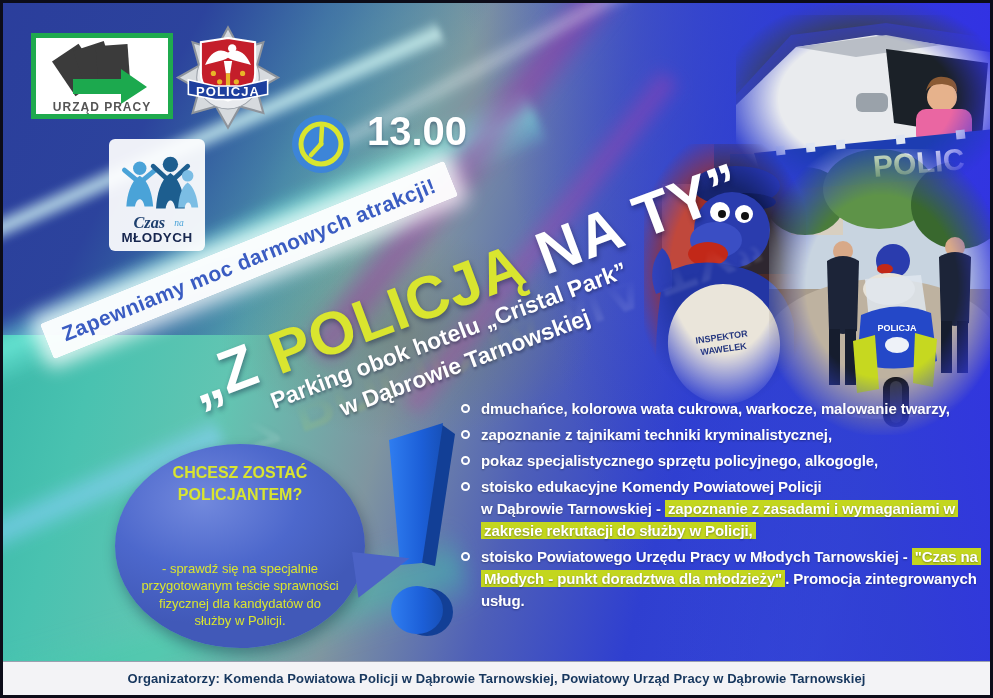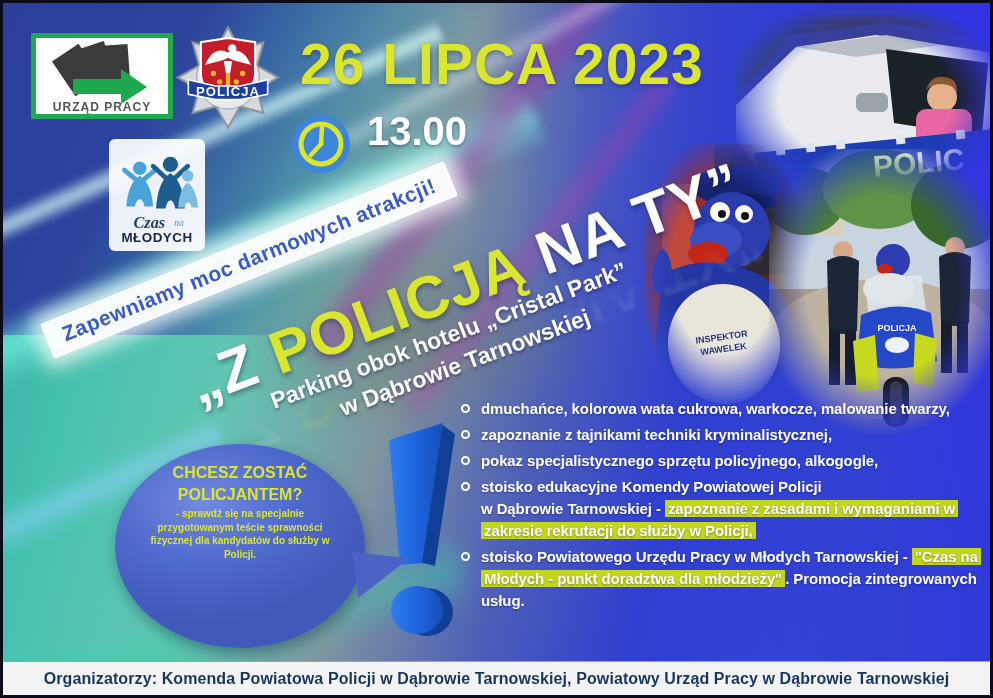--- a/index.html
+++ b/index.html
@@ -70,40 +70,40 @@
             mask-image:linear-gradient(to bottom,rgba(0,0,0,.9),transparent 62%);}
   
   .location{position:absolute;left:262px;top:318px;width:380px;z-index:5;transform:rotate(-20.5deg);transform-origin:center;
     color:#fff;font-weight:bold;text-shadow:0 2px 3px rgba(10,15,50,.45);}
   .location .l1{font-size:23px;white-space:nowrap;}
   .location .l2{font-size:23px;padding-left:62px;margin-top:4px;white-space:nowrap;}
   
   .bubble{position:absolute;left:112px;top:441px;width:250px;height:204px;z-index:5;
     background:radial-gradient(70% 60% at 35% 28%,#7289dd 0%,var(--bubble) 55%,#4159b8 100%);
     border-radius:50%;box-shadow:2px 6px 14px rgba(10,15,50,.35);
-    display:flex;flex-direction:column;justify-content:flex-start;text-align:center;padding:18px 26px;}
+    display:flex;flex-direction:column;justify-content:space-between;text-align:center;padding:18px 26px;}
   .bubble-tail{position:absolute;right:-46px;top:104px;width:0;height:0;z-index:4;
     border-top:14px solid transparent;border-bottom:32px solid transparent;border-left:56px solid #4c63c6;
     transform:rotate(-8deg);}
   .bubble-heading{font-size:16px;font-weight:bold;color:var(--accent);line-height:1.35;}
-  .bubble-body{font-size:10px;font-weight:bold;color:var(--accent);line-height:1.35;margin-top:2px;}
+  .bubble-body{font-size:13px;font-weight:normal;color:var(--accent);line-height:1.35;margin-top:2px;}
   
   .excl{position:absolute;left:356px;top:413px;width:108px;height:238px;z-index:4;}
   .excl svg{width:100%;height:100%;display:block;}
   
   .attractions{position:absolute;left:458px;top:395px;width:532px;z-index:5;}
   .attr-item{display:flex;gap:11px;margin-bottom:4px;}
   .attr-bullet{width:9px;height:9px;border:2px solid #fff;border-radius:50%;margin-top:6px;flex:none;}
   .attr-text{flex:1;font-size:15px;font-weight:bold;color:#fff;line-height:1.47;letter-spacing:-.1px;
     text-shadow:0 1px 2px rgba(10,15,50,.4);}
   .attr-text .hl{background:var(--hl);padding:0 3px;-webkit-box-decoration-break:clone;box-decoration-break:clone;}
   
   .footer{position:absolute;left:0;right:0;bottom:0;height:34px;z-index:6;background:#f3f3f6;
     border-top:1px solid #9aa0b0;display:flex;align-items:center;justify-content:center;}
-  .footer-text{font-size:16px;font-weight:bold;color:var(--navy);letter-spacing:.1px;}
+  .footer-text{font-size:13px;font-weight:bold;color:var(--navy);letter-spacing:.1px;}
 </style>
 </head>
 <body>
 
 <div class="poster">
 
   <div class="bg-layer bg-topleft"></div>
   <div class="bg-layer bg-right"></div>
   <div class="bg-layer bg-midgray"></div>
   <div class="streak streak-t1"></div>
@@ -246,21 +246,20 @@
         <path d="M57,36 L44,24 M67,36 L80,24" stroke="#1d5e8f" stroke-width="5" stroke-linecap="round"></path>
         <circle cx="80" cy="34" r="6" fill="#7bbde4"></circle>
         <path d="M80,41 C73,46 71,57 70,67 L77,67 C78,60 83,60 84,67 L91,67 C90,57 87,46 80,41 Z" fill="#7bbde4"></path>
       </g>
       <text x="40" y="88" font-size="17" font-style="italic" font-weight="bold" fill="#1d3f6e" text-anchor="middle" font-family="Liberation Serif, serif">Czas</text>
       <text x="66" y="86" font-size="10" font-style="italic" fill="#4aa3d8" font-family="Liberation Serif, serif">na</text>
       <text x="48" y="103" font-size="14" font-weight="bold" fill="#16254e" text-anchor="middle" letter-spacing=".5" font-family="Liberation Sans, sans-serif">MŁODYCH</text>
     </svg>
   </div>
 
-  <div class="date">26 LIPCA 2023</div>
   <div class="clock">
     <svg viewBox="0 0 60 60">
       <circle cx="30" cy="30" r="29" fill="#3d85d8"></circle>
       <circle cx="30" cy="30" r="20" fill="none" stroke="#d9e52f" stroke-width="5"></circle>
       <line x1="30" y1="30" x2="31" y2="13" stroke="#d9e52f" stroke-width="4.5" stroke-linecap="round"></line>
       <line x1="30" y1="30" x2="20" y2="41" stroke="#d9e52f" stroke-width="4.5" stroke-linecap="round"></line>
       <circle cx="30" cy="30" r="2.5" fill="#d9e52f"></circle>
     </svg>
   </div>
   <div class="time">13.00</div>

